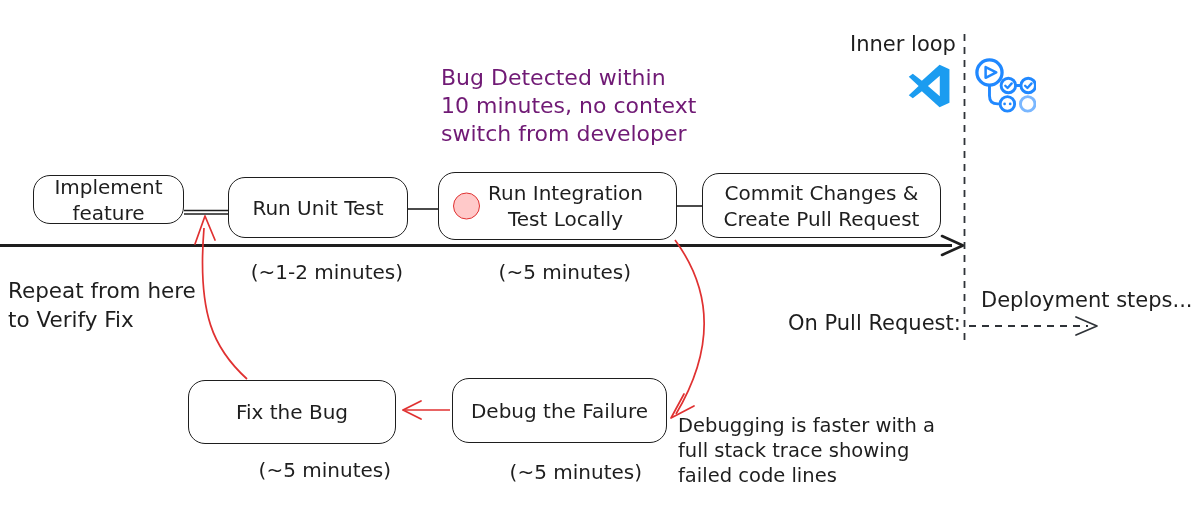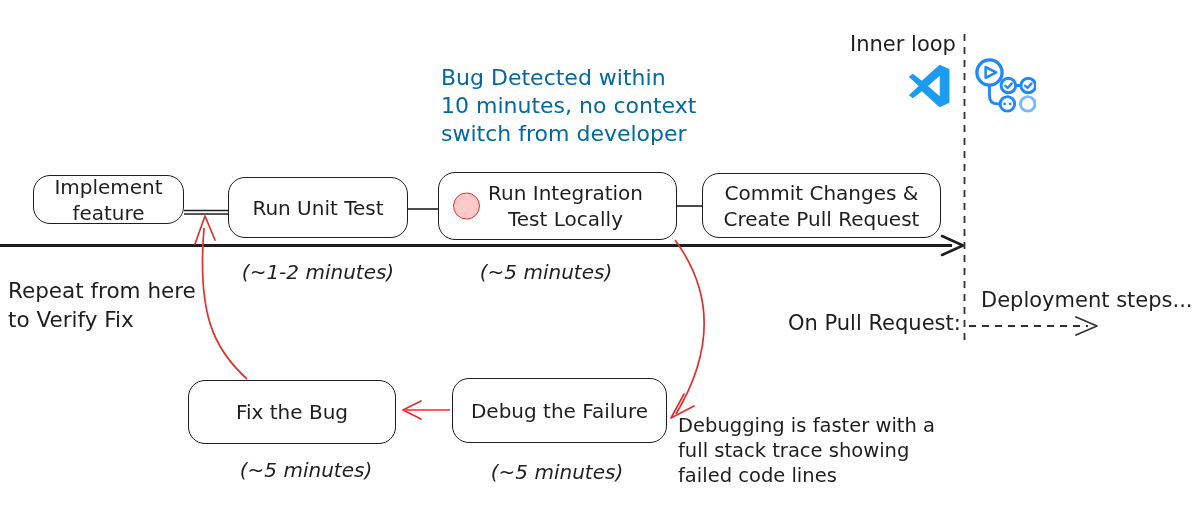--- a/index.html
+++ b/index.html
@@ -9,24 +9,24 @@
   }
   .lines{position:absolute;left:0;top:0;width:1200px;height:505px;}
   .abs{position:absolute;}
   .note{white-space:pre-line;}
   .box{
     position:absolute;display:flex;align-items:center;justify-content:center;
     border:1.7px solid #1e1e1e;border-radius:17px;background:#ffffff;
     font-size:20px;line-height:26px;text-align:center;white-space:pre-line;
     box-sizing:border-box;
   }
-  .dur{position:absolute;font-size:20px;text-align:center;width:170px;font-style:italic;}
+  .dur{position:absolute;font-size:20px;text-align:right;width:170px;}
   .loop-label{position:absolute;font-size:21px;font-weight:500;}
   .red-note{
-    position:absolute;color:#0369a1;font-size:22px;line-height:28px;
+    position:absolute;color:#701a75;font-size:22px;line-height:28px;
     font-weight:500;white-space:pre-line;
   }
   .small-note{position:absolute;font-size:19.5px;line-height:25px;white-space:pre-line;}
   .plain-label{position:absolute;font-size:21px;}
   .marker-dot{
     position:absolute;left:14px;top:50%;transform:translateY(-50%);
     width:27px;height:27px;border-radius:50%;
     background:#ffc9c9;border:1.6px solid #e03131;box-sizing:border-box;
   }
 </style>

